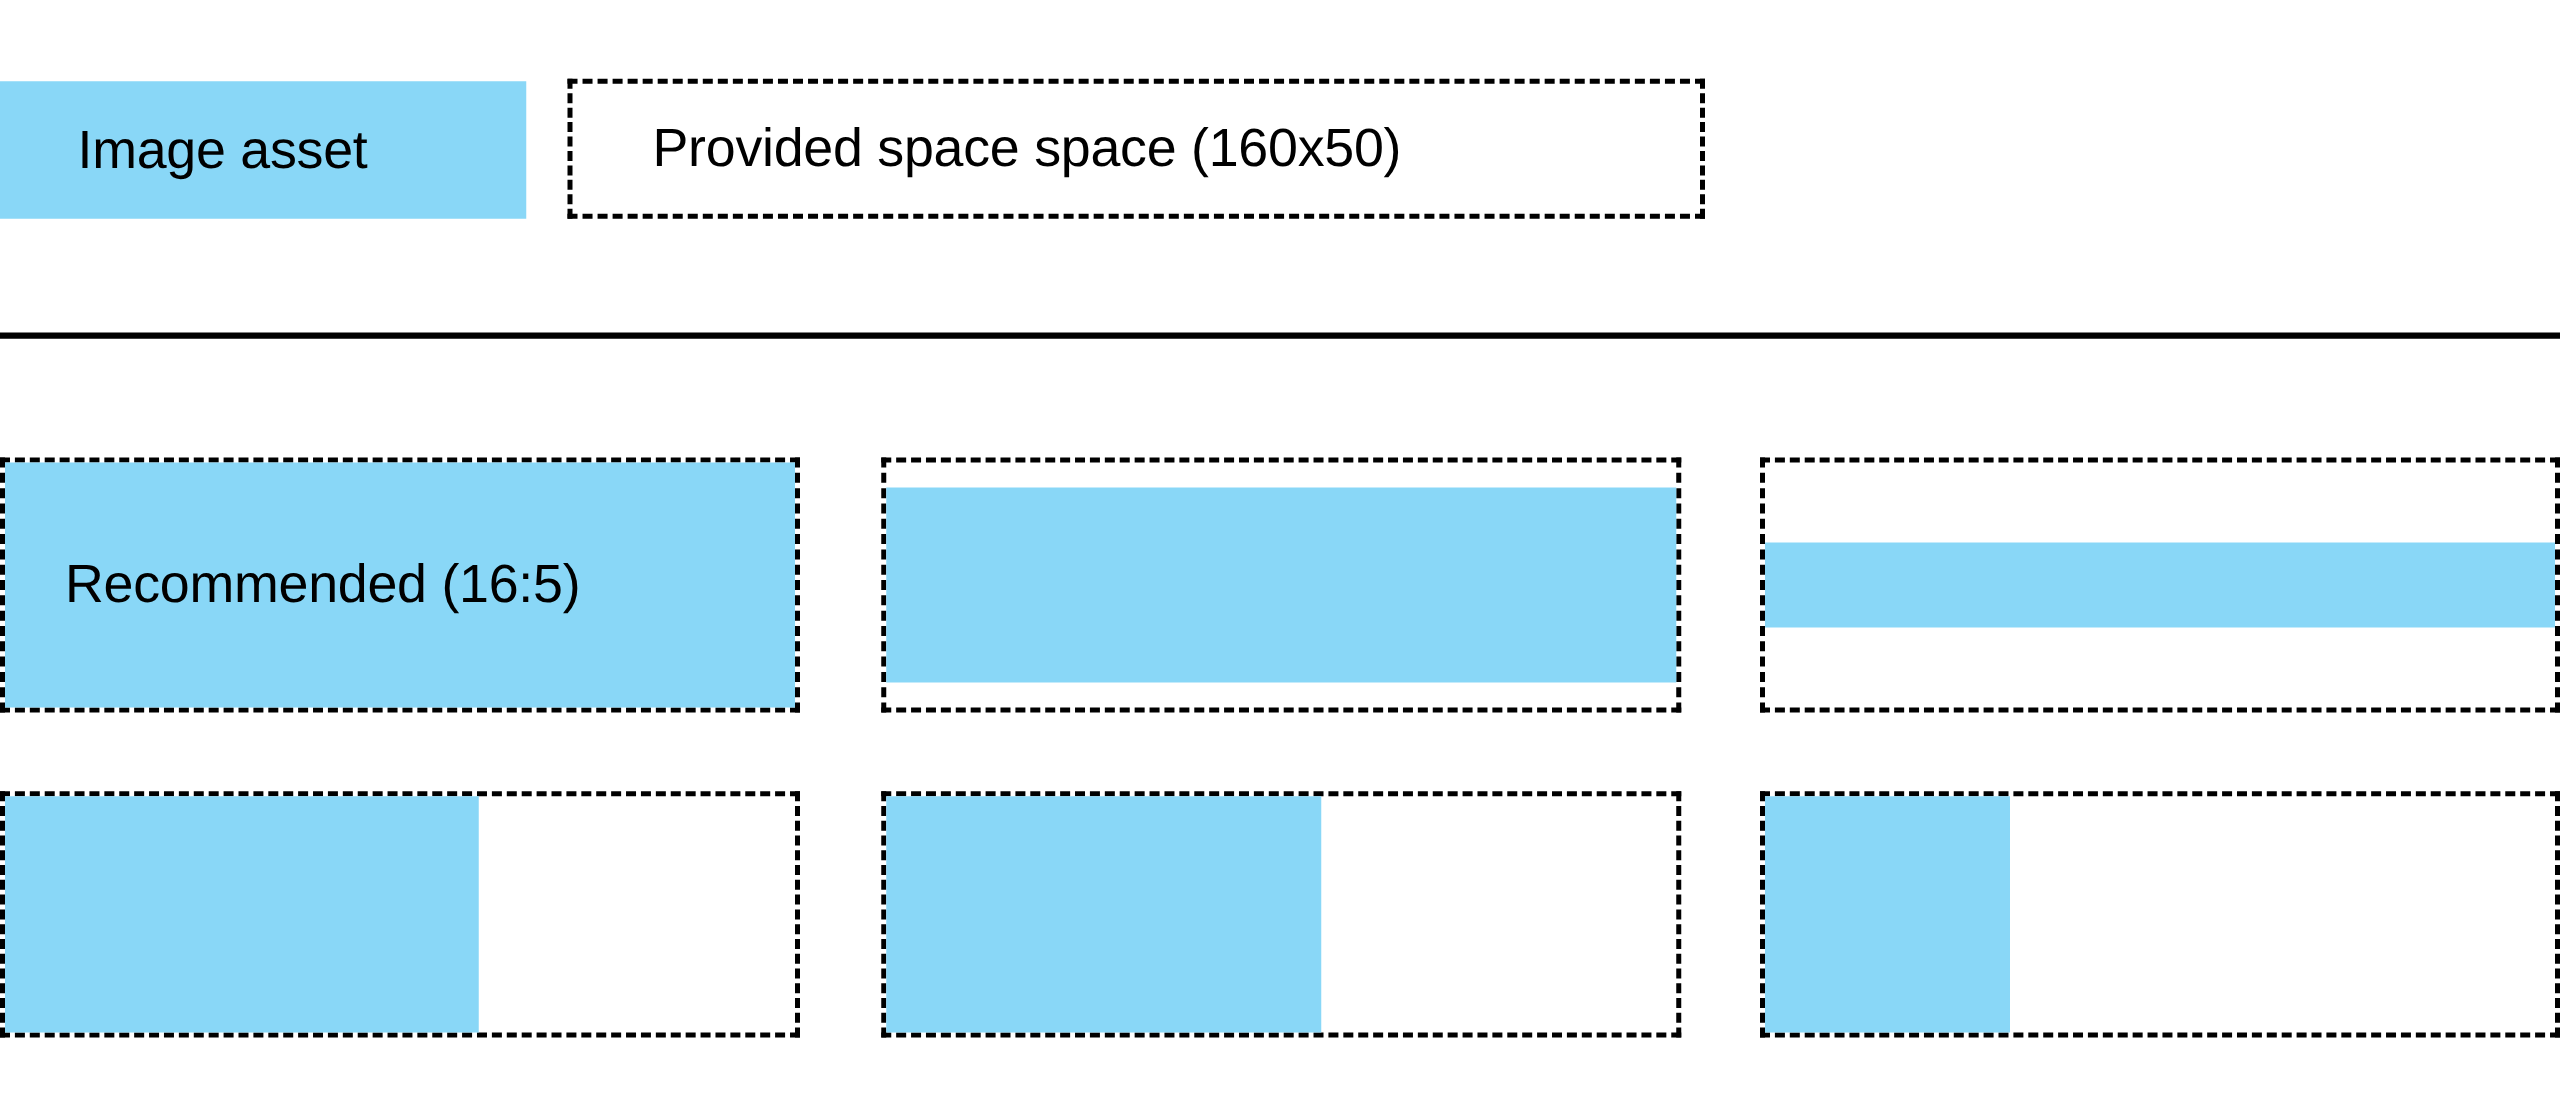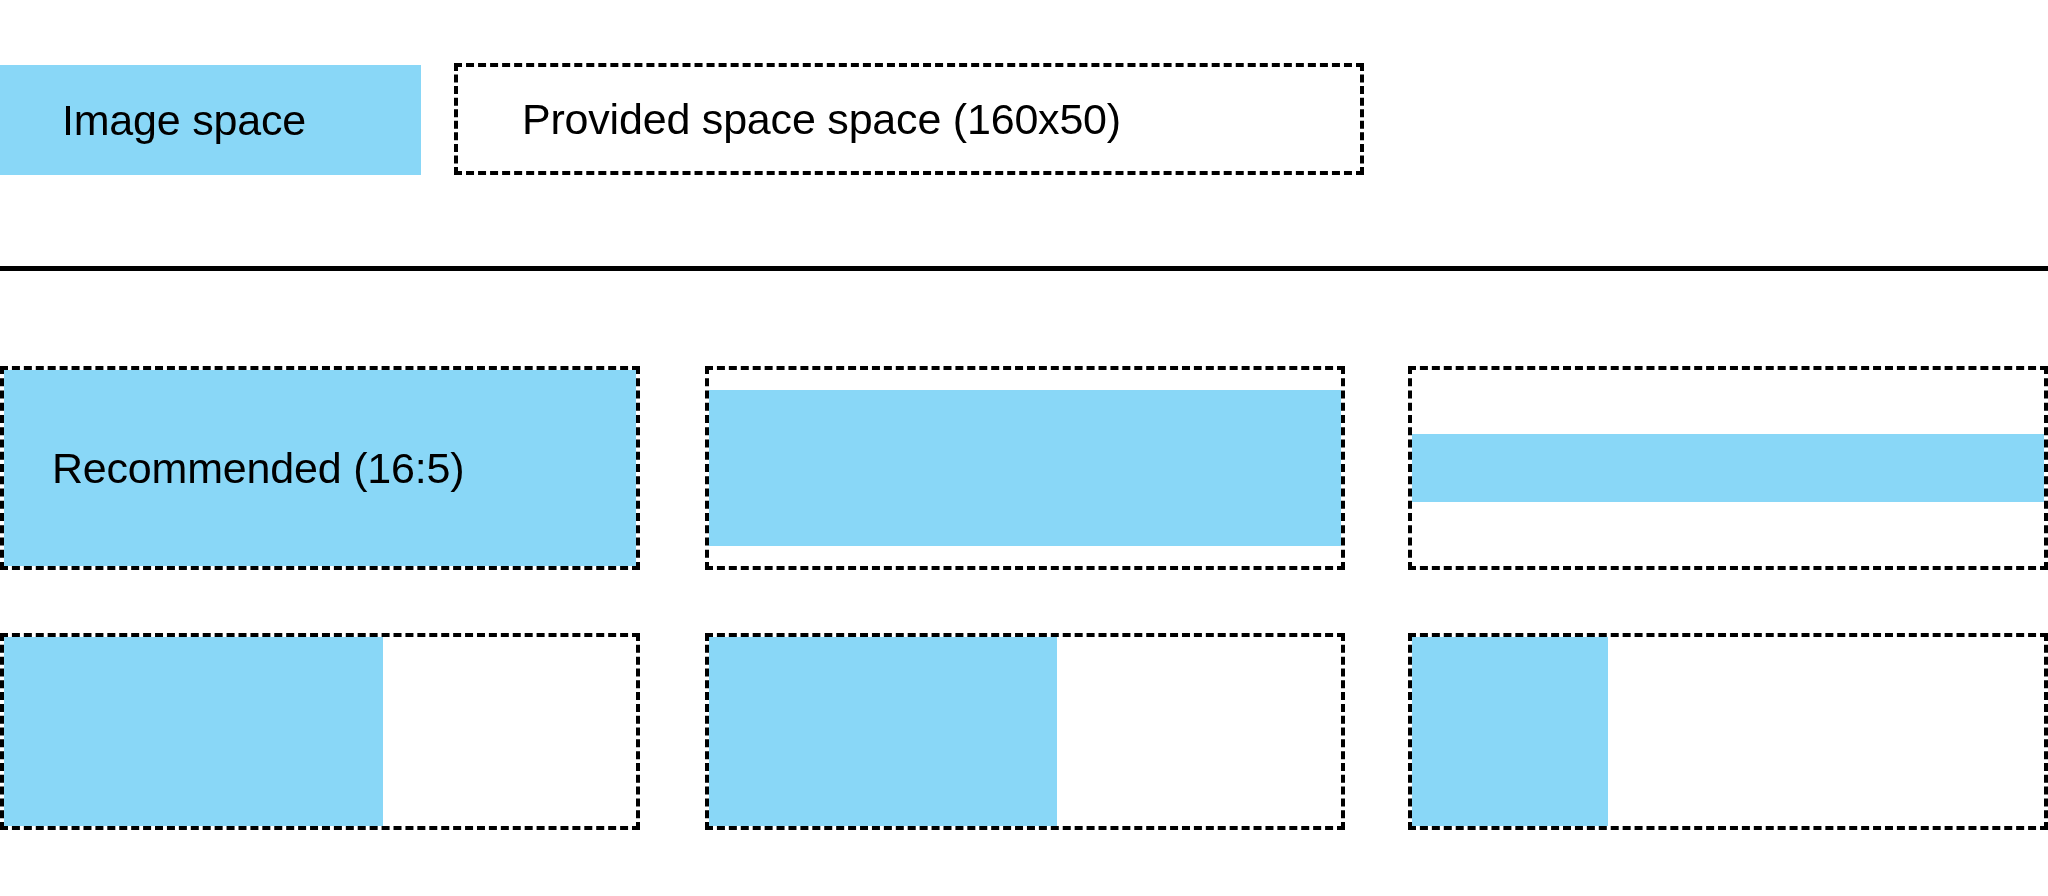--- a/index.html
+++ b/index.html
@@ -126,21 +126,21 @@
     top: 50%;
     transform: translateY(-50%);
   }
 </style>
 </head>
 <body>
 
 <div class="stage">
 
   <div class="abs fill-blue" id="header-image-asset-swatch">
-    <span class="label" id="header-image-asset-label">Image space</span>
+    <span class="label" id="header-image-asset-label">Image asset</span>
   </div>
 
   <div class="abs dashed-box" id="header-space-box">
     <span class="label" id="header-space-label">Provided space space (160x50)</span>
   </div>
 
   <div class="abs divider" id="header-divider"></div>
 
   <div class="cell dashed-box r1 col1">
     <div class="fill-full fill-blue"></div>

